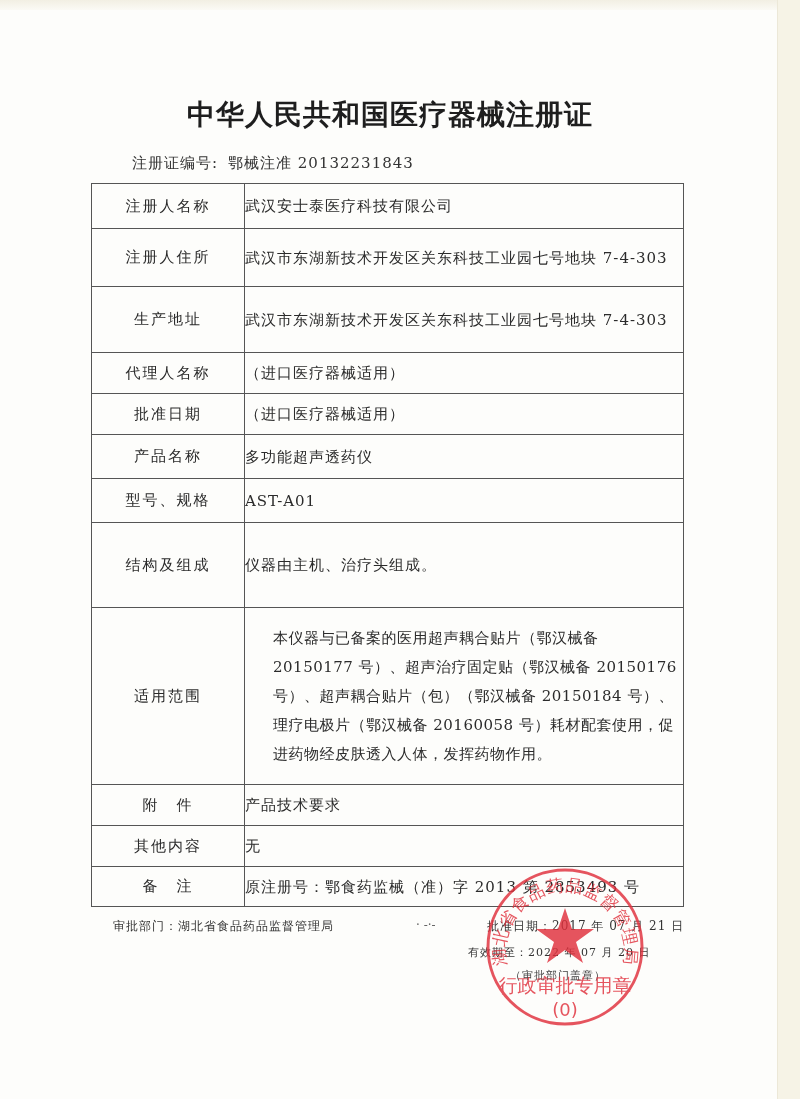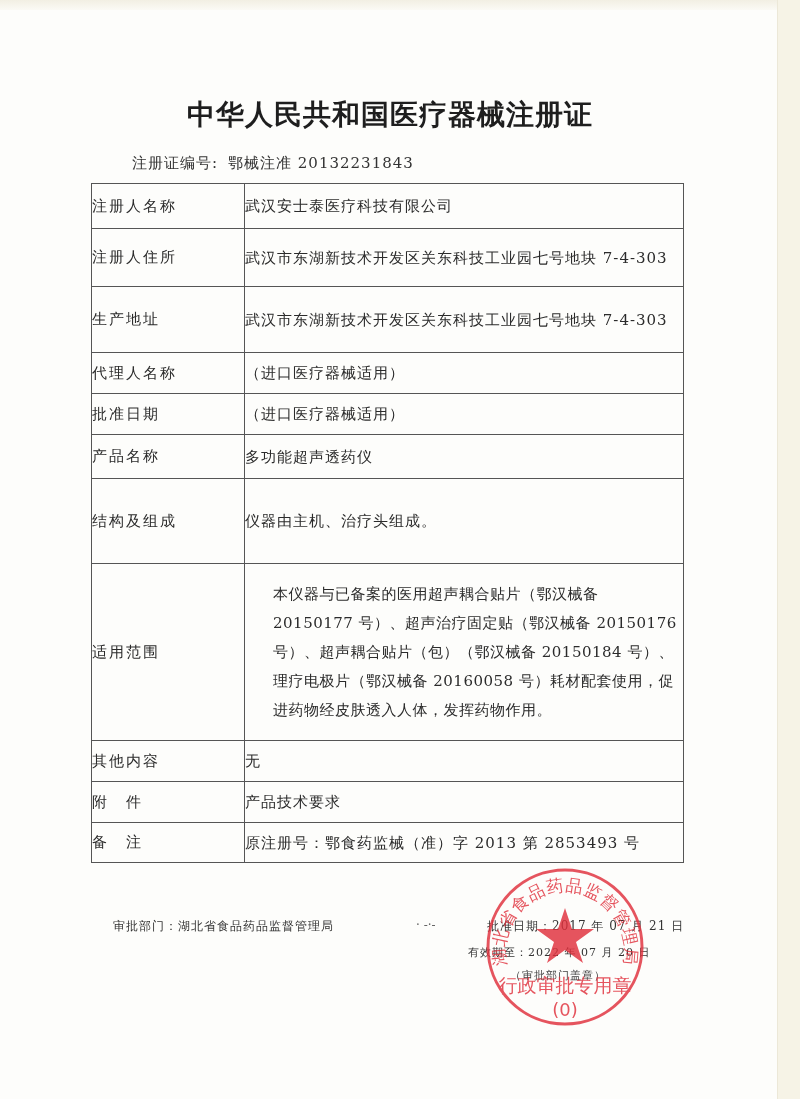--- a/index.html
+++ b/index.html
@@ -22,21 +22,21 @@
   }
   .regno .lbl { margin-right: 10px; }
   table.cert {
     position: absolute; left: 91px; top: 183px; width: 593px;
     border-collapse: collapse; table-layout: fixed;
   }
   table.cert td {
     border: 1.3px solid #555; padding: 0; font-size: 15px; color: #2b2b2b;
     vertical-align: middle;
   }
-  td.k { width: 152px; text-align: left; letter-spacing: 2px; }
+  td.k { width: 152px; text-align: center; letter-spacing: 2px; }
   td.v { padding-left: 12px; padding-right: 8px; line-height: 28px; letter-spacing: 1px; }
   td.v.scope { line-height: 29px; letter-spacing: 0.5px; padding-left: 28px; }
   .footer-dept { position: absolute; left: 113px; top: 918px; font-size: 12px; color: #333; letter-spacing: 1px; }
   .footer-dash { position: absolute; left: 416px; top: 918px; font-size: 12px; color: #666; }
   .footer-date1 { position: absolute; left: 487px; top: 918px; font-size: 12px; color: #333; letter-spacing: 1px; }
   .footer-date2 { position: absolute; left: 468px; top: 945px; font-size: 11px; color: #333; letter-spacing: 1px; }
   .footer-stamp-note { position: absolute; left: 510px; top: 968px; font-size: 11px; color: #444; letter-spacing: 1px; }
   .seal { position: absolute; left: 484px; top: 866px; width: 162px; height: 162px; pointer-events: none; opacity: 0.82; }
 </style>
 </head>
@@ -70,35 +70,39 @@
     <td class="v">（进口医疗器械适用）</td>
   </tr>
   <tr style="height:41px">
     <td class="k">批准日期</td>
     <td class="v">（进口医疗器械适用）</td>
   </tr>
   <tr style="height:44px">
     <td class="k">产品名称</td>
     <td class="v">多功能超声透药仪</td>
   </tr>
+  <tr style="height:44px">
+    <td class="k">型号、规格</td>
+    <td class="v">AST-A01</td>
+  </tr>
   <tr style="height:85px">
     <td class="k">结构及组成</td>
     <td class="v">仪器由主机、治疗头组成。</td>
   </tr>
   <tr style="height:177px">
     <td class="k">适用范围</td>
     <td class="v scope">本仪器与已备案的医用超声耦合贴片（鄂汉械备 20150177 号）、超声治疗固定贴（鄂汉械备 20150176 号）、超声耦合贴片（包）（鄂汉械备 20150184 号）、理疗电极片（鄂汉械备 20160058 号）耗材配套使用，促进药物经皮肤透入人体，发挥药物作用。</td>
   </tr>
   <tr style="height:41px">
+    <td class="k">附　件</td>
+    <td class="v">产品技术要求</td>
+  </tr>
+  <tr style="height:41px">
     <td class="k">其他内容</td>
     <td class="v">无</td>
-  </tr>
-  <tr style="height:41px">
-    <td class="k">附　件</td>
-    <td class="v">产品技术要求</td>
   </tr>
   <tr style="height:40px">
     <td class="k">备　注</td>
     <td class="v">原注册号：鄂食药监械（准）字 2013 第 2853493 号</td>
   </tr>
 </tbody>
   </table>
 
 <div class="footer-dept">审批部门：湖北省食品药品监督管理局</div>
 <div class="footer-dash">·  -·-</div>

